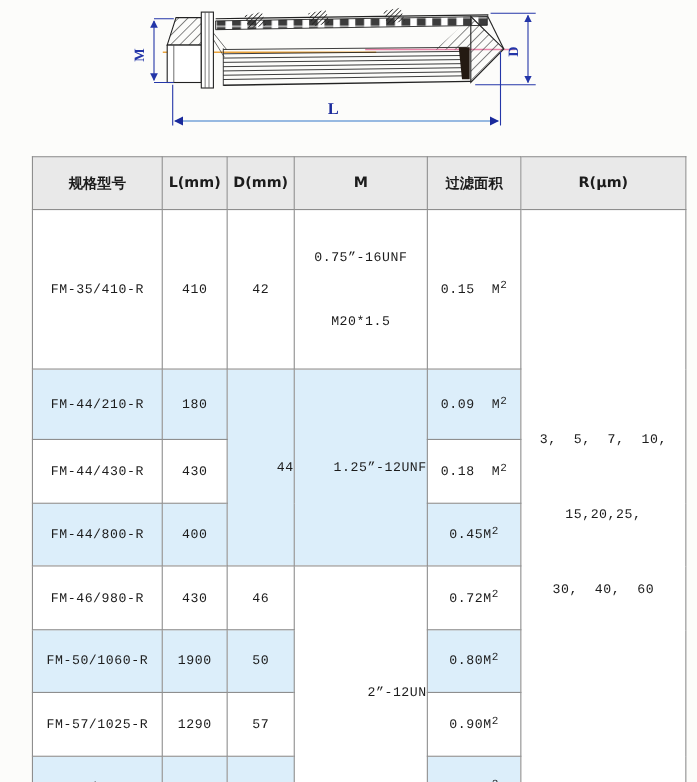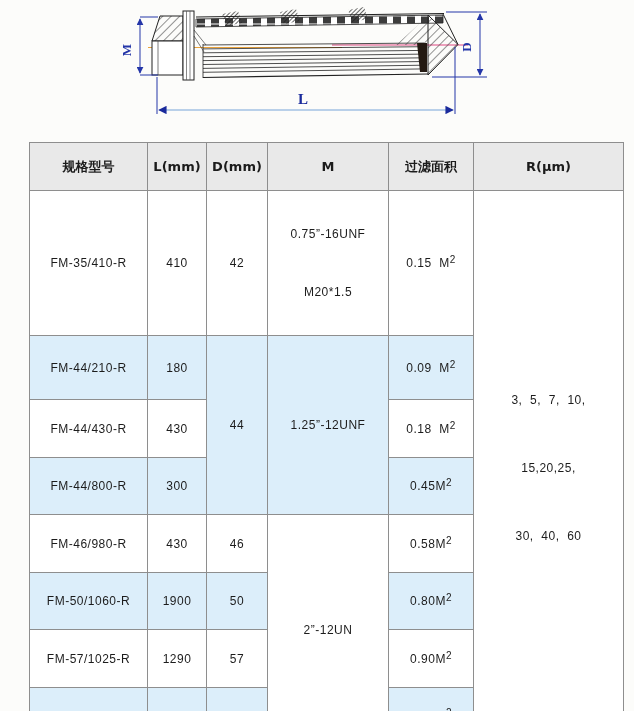--- a/index.html
+++ b/index.html
@@ -29,36 +29,36 @@
     padding:0;
     overflow:hidden;
   }
   .spec-table th{
     background:#e9e9e9;
     font-family:"DejaVu Sans", sans-serif;
     font-weight:bold;
     font-size:13px;
   }
   .spec-table td{
-    font-family:Liberation Sans, sans-serif;
+    font-family:Liberation Mono, monospace;
     font-size:12px;
     letter-spacing:0.5px;
     white-space:pre;
   }
   tr.hdr{height:48px;padding-left:29px;}
   tr.r1{height:78px;}
   tr.r2{height:64px;}
   tr.r3{height:58px;}
   tr.r4{height:57px;}
   tr.r5{height:58px;}
   tr.r6{height:57px;}
   tr.r7{height:58px;}
   tr.r8{height:57px;}
   tr.alt td{background:#dceefa;}
-  td.merge{background:#ffffff;}
+  td.merge{background:#ffffff;text-align:right;}
   td.rcell{background:#ffffff;}
   .m2lines div{line-height:30px;}
   sup.u{font-size:10px;position:relative;top:1px;vertical-align:super;line-height:0;}
   .rline{white-space:pre;line-height:40px;}
 </style>
 </head>
 <body>
 
 <div class="page">
 
@@ -193,30 +193,30 @@
     </tr>
 
     <tr class="r3">
       <td>FM-44/430-R</td>
       <td>430</td>
       <td><span>0.18  M</span><sup class="u">2</sup></td>
     </tr>
 
     <tr class="r4 alt">
       <td>FM-44/800-R</td>
-      <td>300</td>
+      <td>400</td>
       <td><span>0.45M</span><sup class="u">2</sup></td>
     </tr>
 
     <tr class="r5">
       <td>FM-46/980-R</td>
       <td>430</td>
       <td>46</td>
       <td class="merge" rowspan="4">2”-12UN</td>
-      <td><span>0.58M</span><sup class="u">2</sup></td>
+      <td><span>0.72M</span><sup class="u">2</sup></td>
     </tr>
 
     <tr class="r6 alt">
       <td>FM-50/1060-R</td>
       <td>1900</td>
       <td>50</td>
       <td><span>0.80M</span><sup class="u">2</sup></td>
     </tr>
 
     <tr class="r7">

